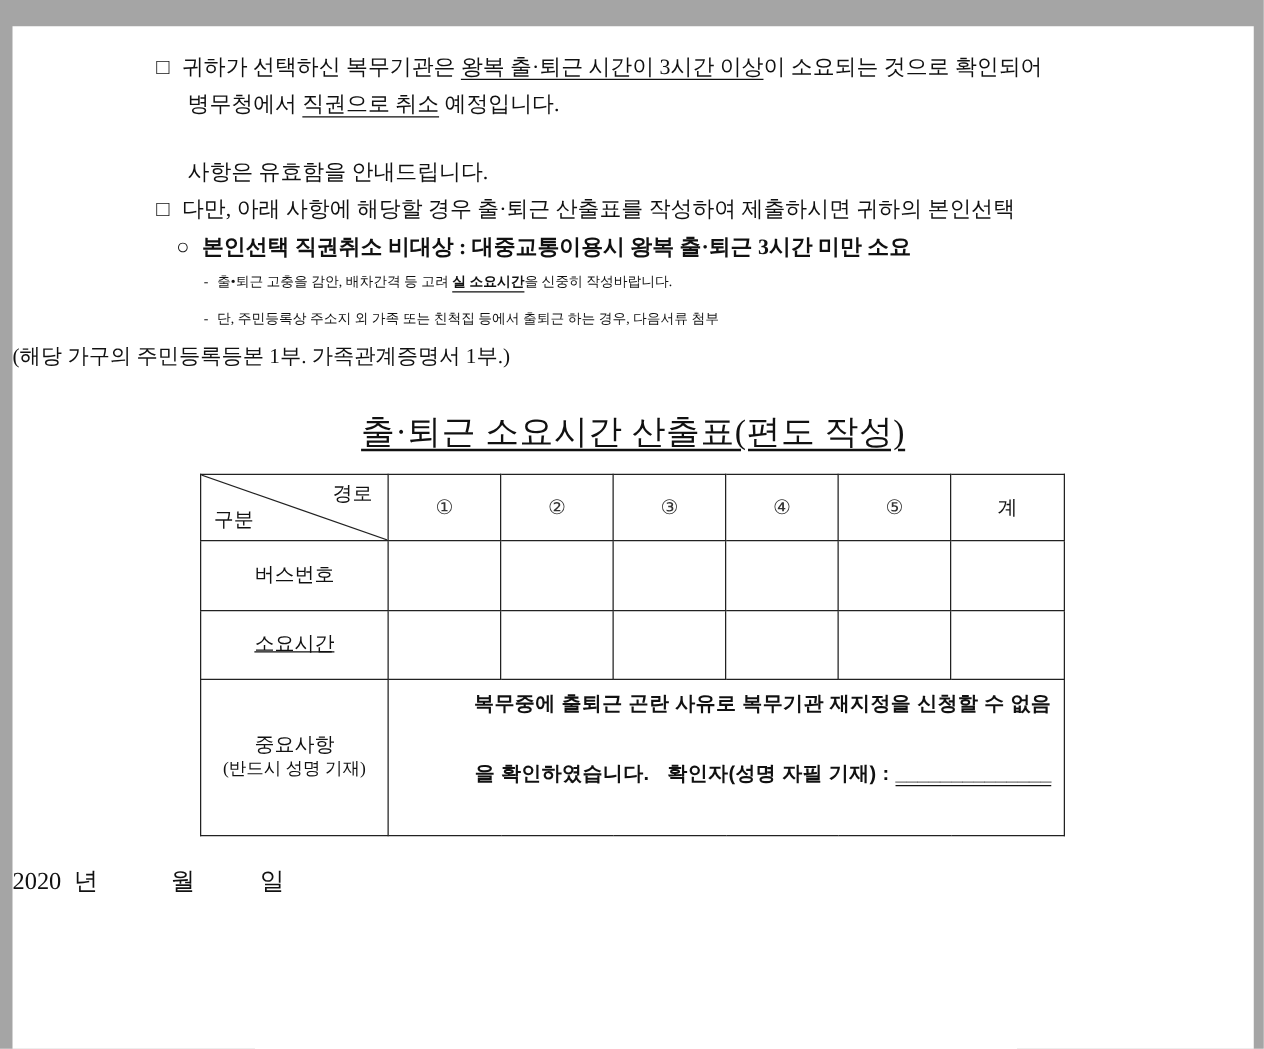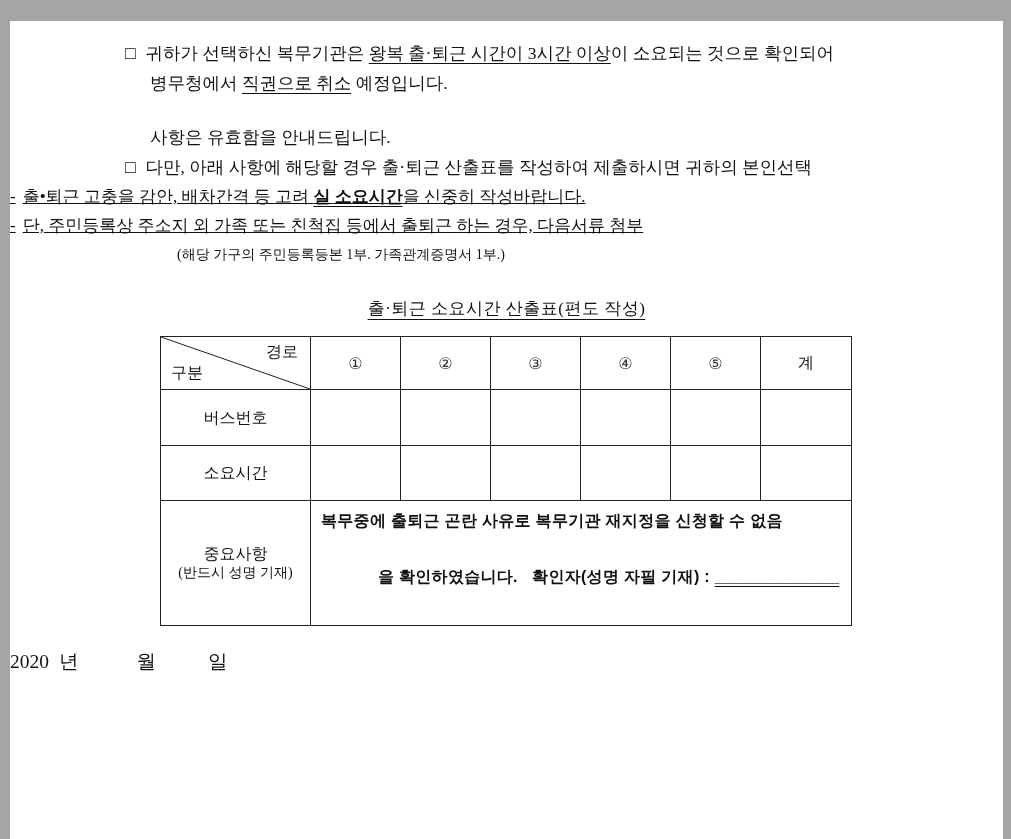--- a/index.html
+++ b/index.html
@@ -21,53 +21,53 @@
   .para { font-size: 17.5px; line-height: 30px; }
   .p1 { margin: 17px 0 0 115px; }
   .p2 { margin: 24px 0 0 115px; }
   .cont { padding-left: 25px; }
   .bullet { margin-right: 10px; }
   .dash { margin-right: 7px; }
   .u { text-decoration: underline; text-underline-offset: 4px; }
   .bold { font-weight: bold; }
   .criteria { margin-left: 131px; font-size: 17.5px; line-height: 30px; white-space: nowrap; }
   .criteria .txt { font-weight: bold; }
-  .note { font-size: 17px; line-height: 29px; white-space: nowrap; text-decoration: underline; }
-  .note3 { margin-left: 167px; font-size: 14px; line-height: 29px; white-space: nowrap; }
-  .table-title { margin-top: 28px; text-align: center; font-size: 17px; letter-spacing: 0.5px; }
+  .note { margin-left: 153px; font-size: 11px; line-height: 29px; white-space: nowrap; }
+  .note3 { font-size: 17px; line-height: 29px; white-space: nowrap; }
+  .table-title { margin-top: 28px; text-align: center; font-size: 27px; letter-spacing: 0.5px; }
   .table-title span { text-decoration: underline; text-underline-offset: 5px; }
 
   table.commute { border-collapse: collapse; margin: 16px 0 0 150px; table-layout: fixed; border-radius: 23px; }
   table.commute td { border: 1px solid #222; text-align: center; vertical-align: middle; font-size: 16px; padding: 0; }
   tr.head td { height: 52px; }
   tr.r1 td { height: 54px; }
   tr.r2 td { height: 60px; }
   tr.r3 td { height: 55px; }
-  tr.r4 td { height: 54px; }
+  tr.r4 td { height: 54px; text-decoration: underline; }
   tr.rimp td { height: 74px; }
   .label-cell { line-height: 1.35; }
   .label-cell .sub { font-size: 14px; }
   .col-num { font-size: 18px; color: #333; }
 
   .diag-cell { position: relative; }
   .diag-cell svg { position: absolute; left: 0; top: 0; width: 100%; height: 100%; }
   .diag-cell svg line { stroke: #222; stroke-width: 1; vector-effect: non-scaling-stroke; }
   .diag-top { position: absolute; top: 5px; right: 12px; font-size: 16px; }
   .diag-bottom { position: absolute; bottom: 5px; left: 10px; font-size: 16px; }
 
   .important-cell {
     text-align: left !important;
     font-family: "Liberation Sans", "DejaVu Sans", sans-serif;
     font-weight: bold;
     font-size: 17px;
     padding: 6px 10px !important;
     line-height: 28px;
     letter-spacing: 0.3px;
   }
-  .imp-line { white-space: pre; }
+  .imp-line { white-space: pre; text-align: right; }
   .blank-ul { letter-spacing: 0; text-decoration: underline; }
 
   .date-line { margin-top: 22px; font-size: 19.5px; }
   .sp-ys { margin-left: 10px; }
   .sp-m { margin-left: 58px; }
   .sp-d { margin-left: 52px; }
 
   .sig-line { margin-top: 30px; text-align: center; font-size: 19px; position: relative; left: -24px; }
 </style>
 </head>
@@ -86,20 +86,23 @@
 
   <div class="para p2">
     <div class="line cont">
       <span>사항은 유효함을 안내드립니다.</span>
     </div>
     <div class="line">
       <span class="bullet">□</span><span>다만, 아래 사항에 해당할 경우 출·퇴근 산출표를 작성하여 제출하시면 귀하의 본인선택</span>
     </div>
   </div>
 
+  <div class="criteria">
+    <span class="bullet">○</span><span class="txt">본인선택 직권취소 비대상 : 대중교통이용시 왕복 출·퇴근 3시간 미만 소요</span>
+  </div>
 
   <div class="note">
     <span class="dash">-</span><span>출•퇴근 고충을 감안, 배차간격 등 고려 </span><span class="u bold">실 소요시간</span><span>을 신중히 작성바랍니다.</span>
   </div>
   <div class="note">
     <span class="dash">-</span><span>단, 주민등록상 주소지 외 가족 또는 친척집 등에서 출퇴근 하는 경우, 다음서류 첨부</span>
   </div>
   <div class="note3">
     <span>(해당 가구의 주민등록등본 1부. 가족관계증명서 1부.)</span>
   </div>

